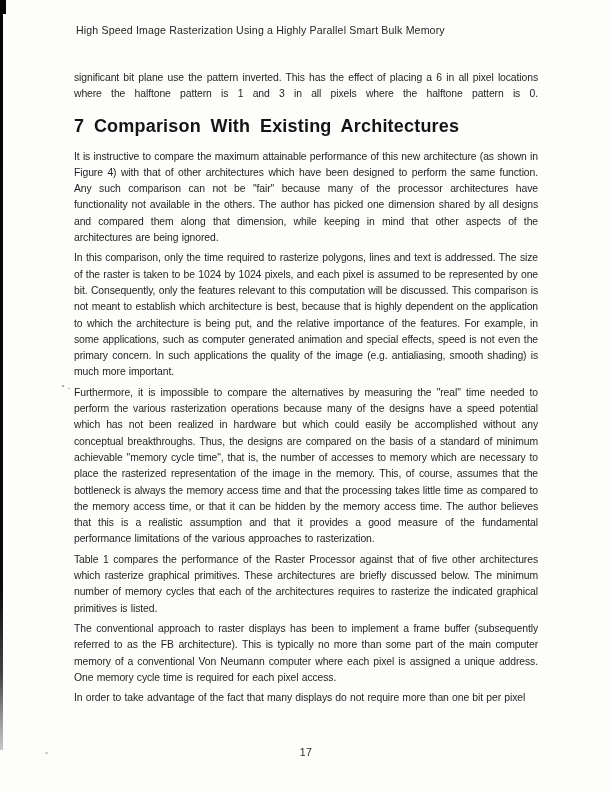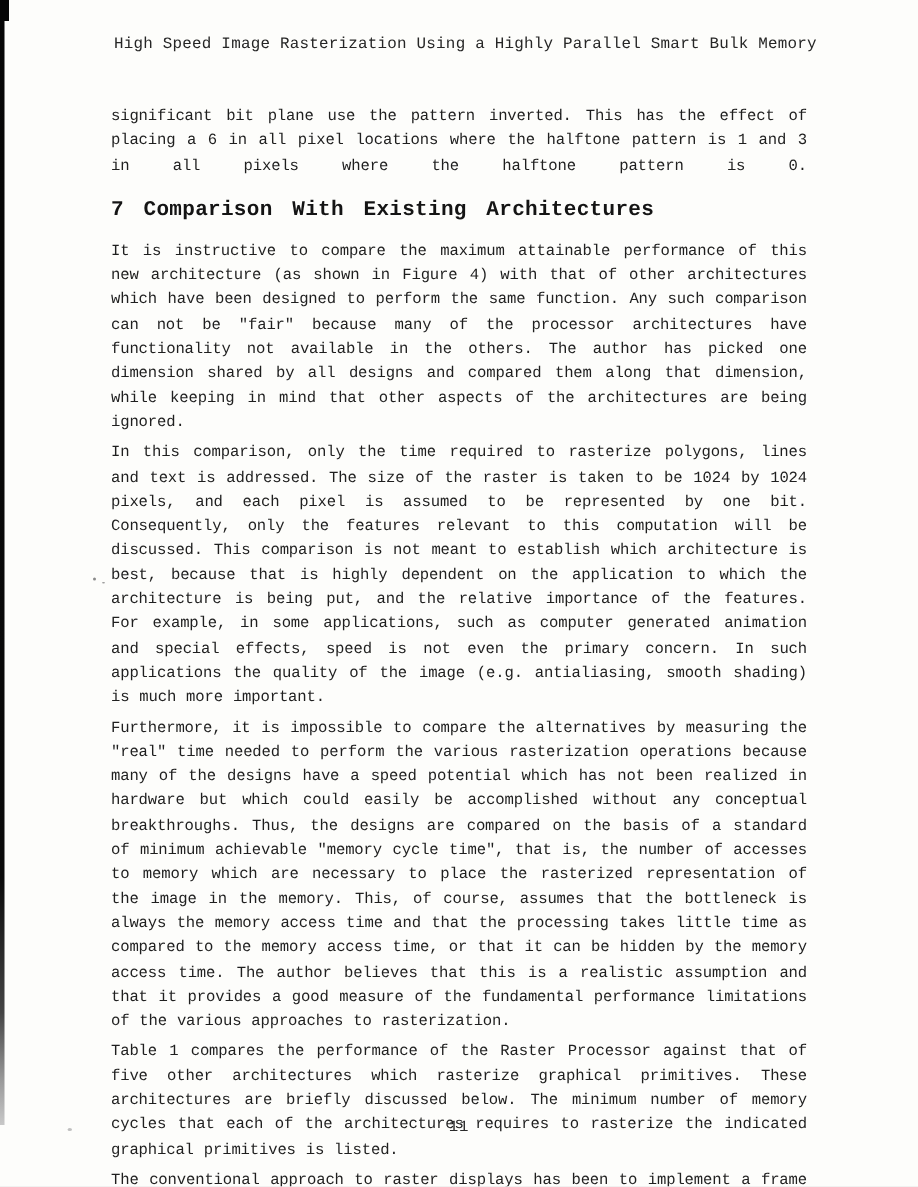--- a/index.html
+++ b/index.html
@@ -2,21 +2,21 @@
 <html><head>
 <meta charset="utf-8">
 <style>
   html, body { margin: 0; padding: 0; background: #e8e8e8; }
   .page {
     position: relative;
     width: 612px;
     height: 791px;
     background: #fdfdfb;
     overflow: hidden;
-    font-family: Liberation Mono, monospace;
+    font-family: Liberation Sans, sans-serif;
     color: #212121;
   }
   .scan-bar {
     position: absolute;
     left: 0; top: 0;
     width: 3px; height: 750px;
     background: linear-gradient(to bottom, #060606 0%, #0a0a0a 78%, #444 90%, #999 96%, #c8c8c8 100%);
   }
   .scan-notch {
     position: absolute;
@@ -44,21 +44,21 @@
     line-height: 16.3px;
     text-align: justify;
     word-spacing: 0.5px;
     letter-spacing: -0.1px;
     color: #1f1f1f;
   }
   .para.first { margin-top: 0; }
   .para.justify-last { text-align-last: justify; }
   .section-heading {
     margin: 13px 0 12px 0;
-    font-size: 14px;
+    font-size: 18px;
     font-weight: bold;
     color: #141414;
     word-spacing: 4.5px;
     letter-spacing: 0.2px;
   }
   .page-number {
     position: absolute;
     left: 74px; top: 746px;
     width: 464px;
     text-align: center;
@@ -102,15 +102,15 @@
     <p class="para">The conventional approach to raster displays has been to implement a frame buffer (subsequently referred to as the FB architecture). This is typically no more than some part of the main computer memory of a conventional Von Neumann computer where each pixel is assigned a unique address. One memory cycle time is required for each pixel access.</p>
 
     <p class="para">In order to take advantage of the fact that many displays do not require more than one bit per pixel</p>
 
   </div>
 
   <div class="artifact-dot dot-a"></div>
   <div class="artifact-dot dot-b"></div>
   <div class="artifact-dot dot-c"></div>
 
-  <div class="page-number">11</div>
+  <div class="page-number">17</div>
 
 </div>
 
 </body></html>

